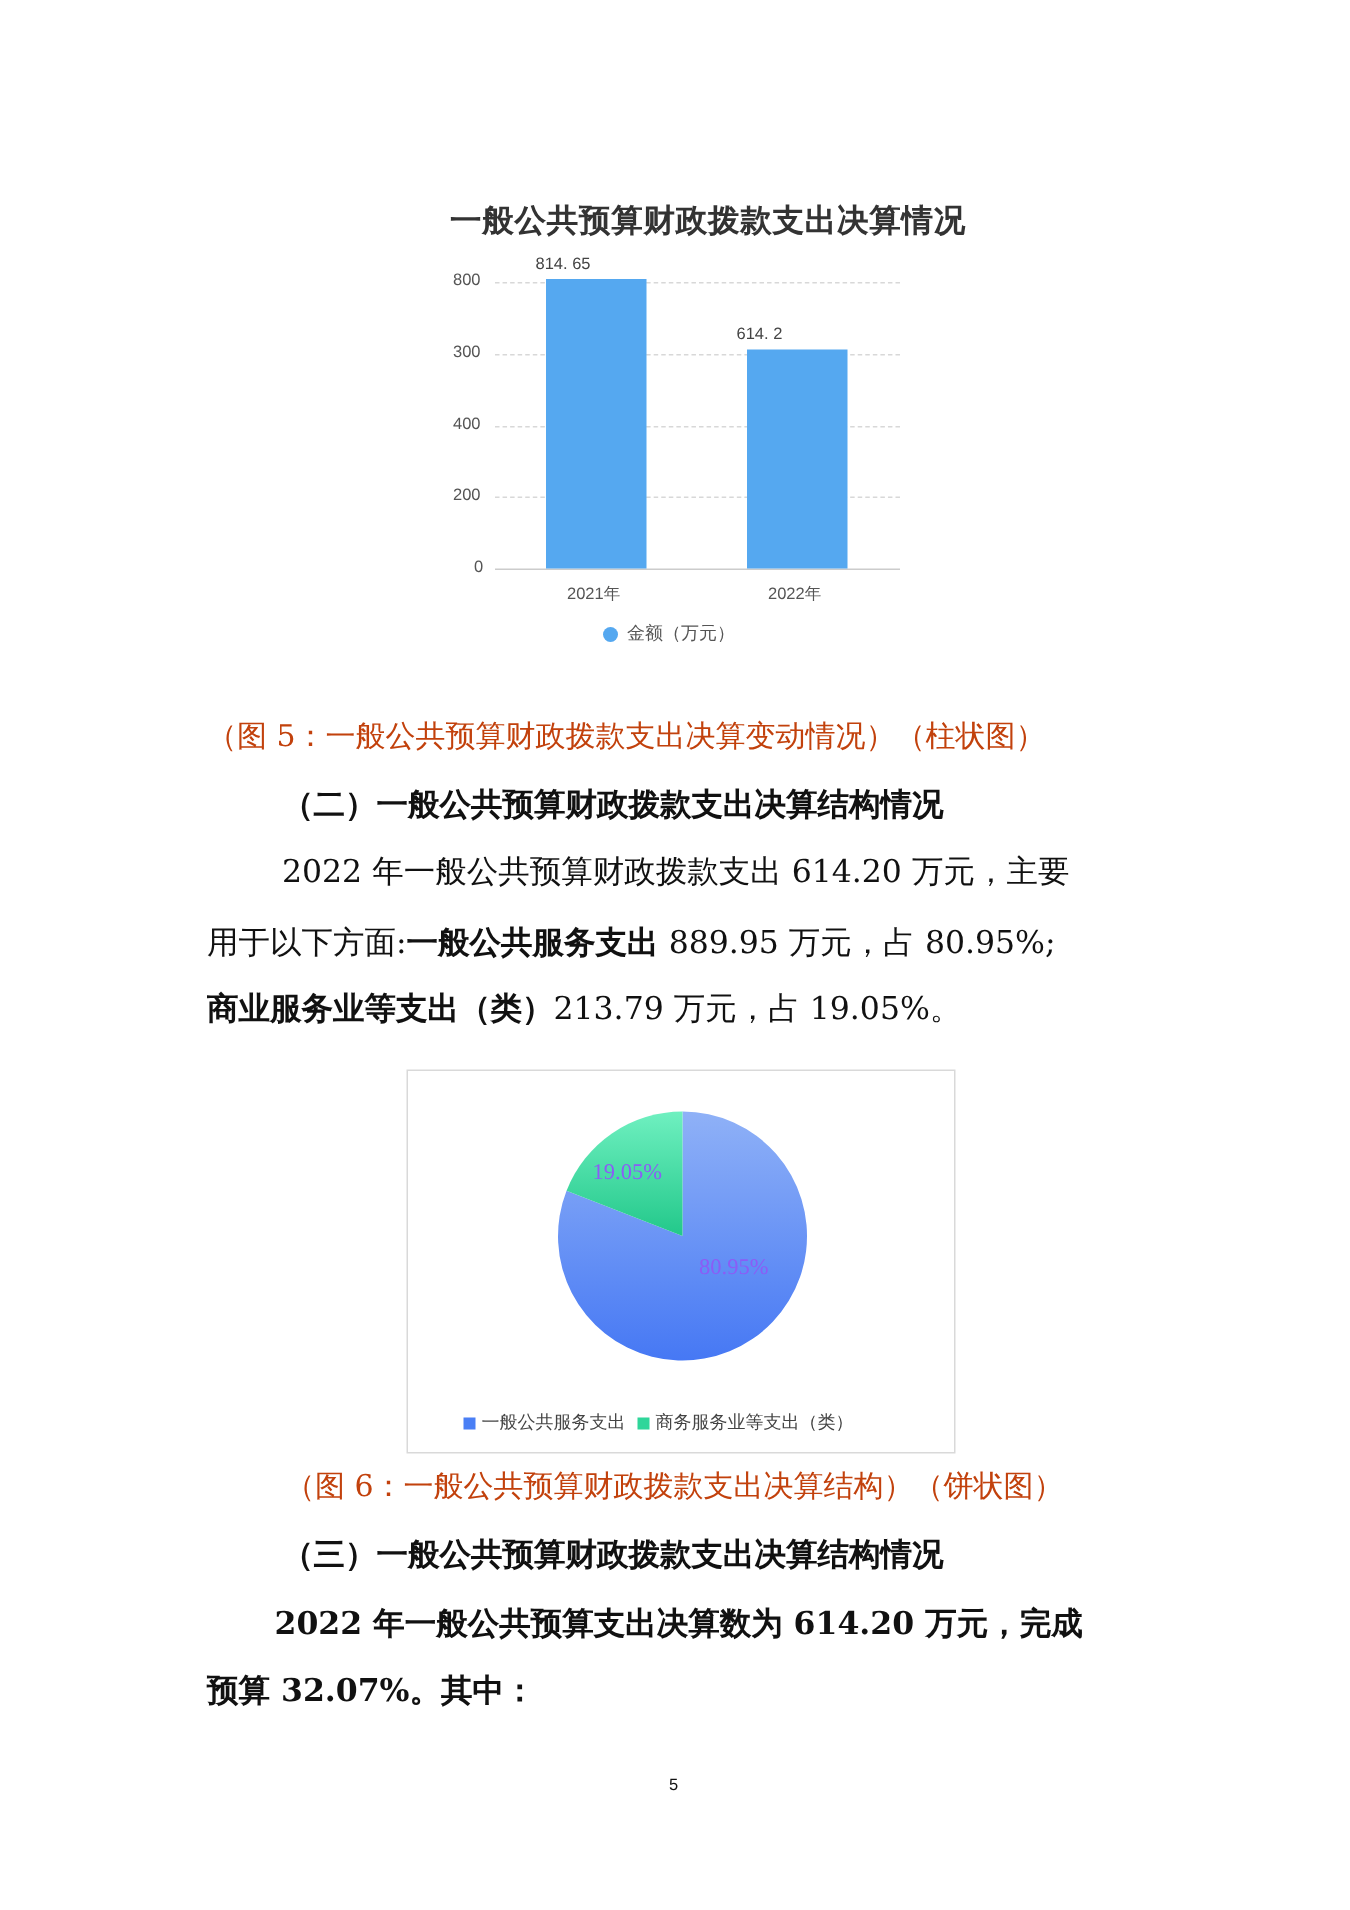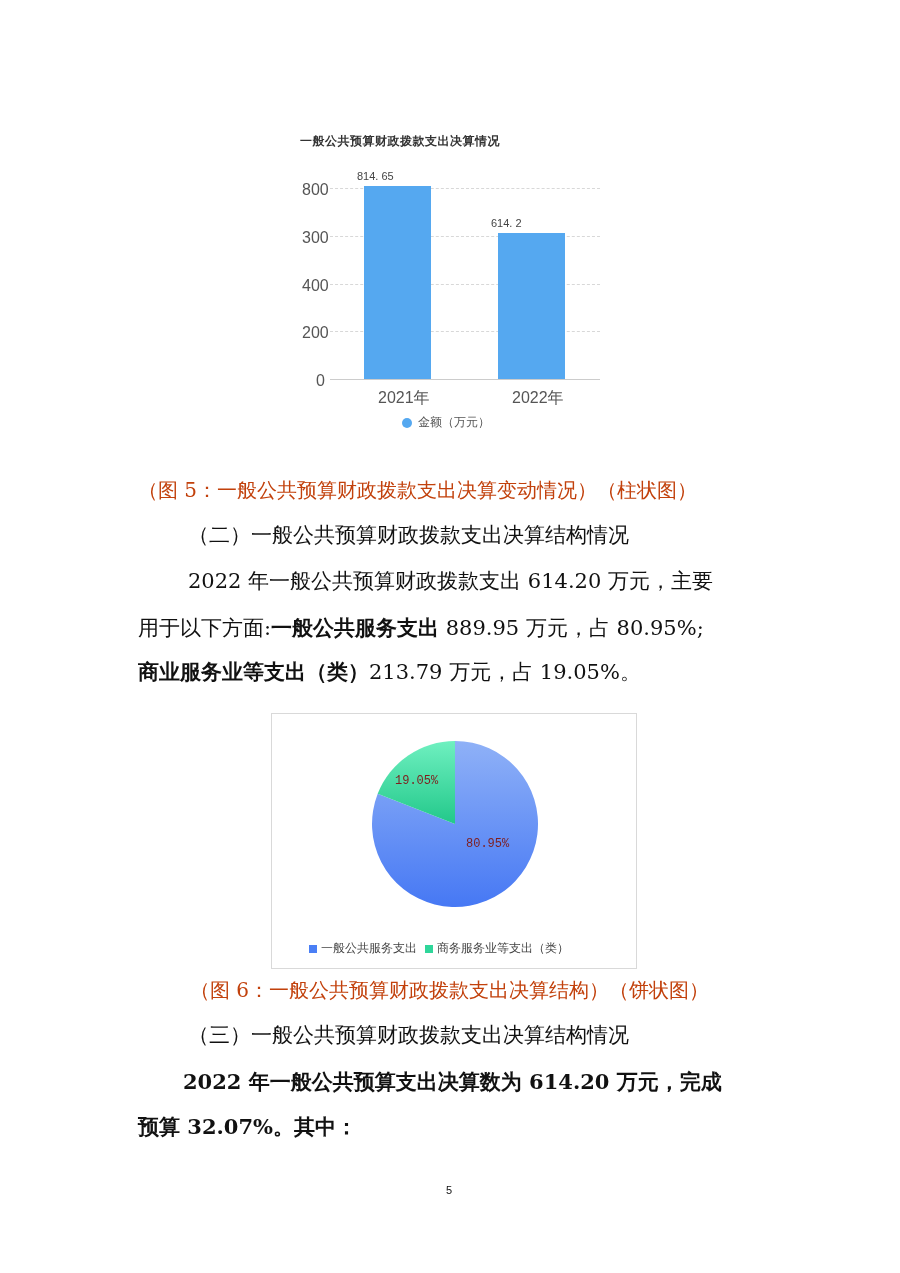--- a/index.html
+++ b/index.html
@@ -1,33 +1,33 @@
 <!DOCTYPE html>
 <html><head>
 <meta charset="utf-8">
 <style>
   html, body { margin: 0; padding: 0; background: #ffffff; }
   body { width: 900px; height: 1273px; position: relative; overflow: hidden;
          font-family: "DejaVu Serif", "Liberation Serif", serif; color: #111; }
   .abs { position: absolute; }
   .chart-title { font-family: "DejaVu Sans", "Liberation Sans", sans-serif; font-weight: bold;
-                 font-size: 12px; color: #333; left: 300px; top: 133px; letter-spacing: 0.5px; }
-  .tick { font-family: "Liberation Sans", "DejaVu Sans", sans-serif; font-size: 16px; color: #555; }
+                 font-size: 21px; color: #333; left: 300px; top: 133px; letter-spacing: 0.5px; }
+  .tick { font-family: "Liberation Sans", "DejaVu Sans", sans-serif; font-size: 11px; color: #555; }
   .grid { position: absolute; left: 330px; width: 270px; height: 0; border-top: 1px dashed #d8d8d8; }
   .axis { position: absolute; left: 330px; width: 270px; height: 0; border-top: 1px solid #ccc; top: 379px; }
   .bar { position: absolute; background: #55a8f0; width: 67px; }
   .bar-label { font-family: "Liberation Sans", "DejaVu Sans", sans-serif; font-size: 11px; color: #444; text-align: left; width: 80px; }
   .legend { font-family: "DejaVu Sans", "Liberation Sans", sans-serif; font-size: 12px; color: #555; display: flex; align-items: center; gap: 6px; }
   .dot { width: 10px; height: 10px; border-radius: 50%; background: #55a8f0; display: inline-block; }
   .para { font-size: 21px; line-height: 1; white-space: nowrap; }
   .caption { font-size: 20px; color: #c2410c; }
-  .heading { font-weight: normal; font-size: 21px; }
+  .heading { font-weight: bold; font-size: 21px; }
   .bold { font-weight: bold; }
   .pie-frame { left: 271px; top: 713px; width: 366px; height: 256px; border: 1px solid #d9d9d9; box-sizing: border-box; }
-  .pie-pct { font-family: Liberation Mono, monospace; font-size: 12px; color: #7f1d1d; }
+  .pie-pct { font-family: Liberation Serif, serif; font-size: 15px; color: #8b5cf6; }
   .pie-legend { font-family: "DejaVu Sans", "Liberation Sans", sans-serif; font-size: 12px; color: #444; display: flex; align-items: center; gap: 4px; }
   .sq { width: 8px; height: 8px; display: inline-block; }
   .pageno { font-family: "Liberation Sans", "DejaVu Sans", sans-serif; font-size: 11px; }
 </style>
 </head>
 <body>
 
 <div class="abs chart-title">一般公共预算财政拨款支出决算情况</div>
 
 <div>

